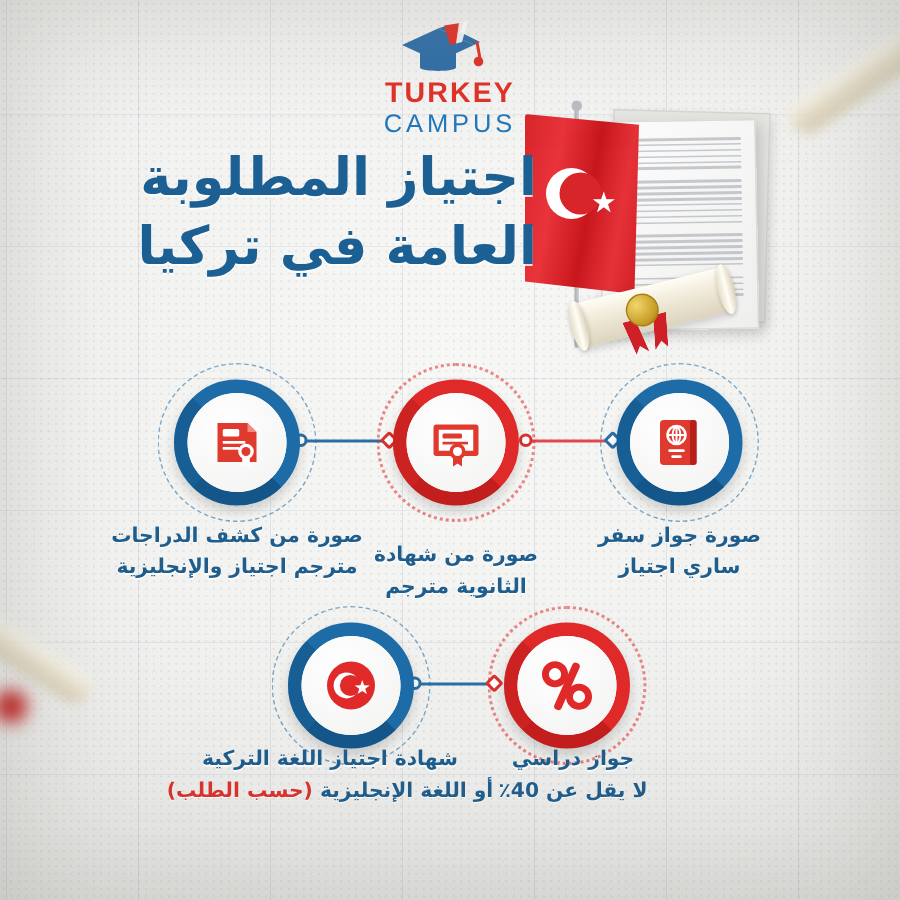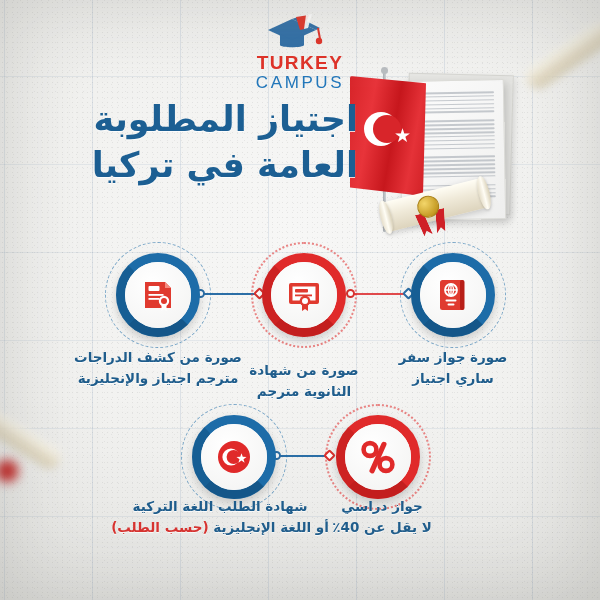--- a/index.html
+++ b/index.html
@@ -407,21 +407,21 @@
     <div class="icon-wrap">
       <svg width="40" height="40" viewBox="0 0 40 40">
         <circle cx="12" cy="12.5" r="6.4" fill="none" stroke="#e02a2a" stroke-width="4.6"></circle>
         <circle cx="28" cy="27.5" r="6.4" fill="none" stroke="#e02a2a" stroke-width="4.6"></circle>
         <rect x="17.6" y="3.5" width="5.2" height="34" rx="2.4" fill="#e02a2a" transform="rotate(24 20 20)"></rect>
       </svg>
     </div>
   </div>
 
   <div class="cap-txt" style="left:110px; top:496px; width:220px;">
-    <div>شهادة الطلب اللغة التركية</div>
+    <div>شهادة اجتياز اللغة التركية</div>
     <div>
       <span>أو اللغة الإنجليزية </span><span class="red">(حسب الطلب)</span>
     </div>
   </div>
   <div class="cap-txt" style="left:322px; top:496px; width:120px;">
     <div>جواز دراسي</div>
     <div>لا يقل عن 40٪</div>
   </div>
 
   <div class="vignette"></div>

